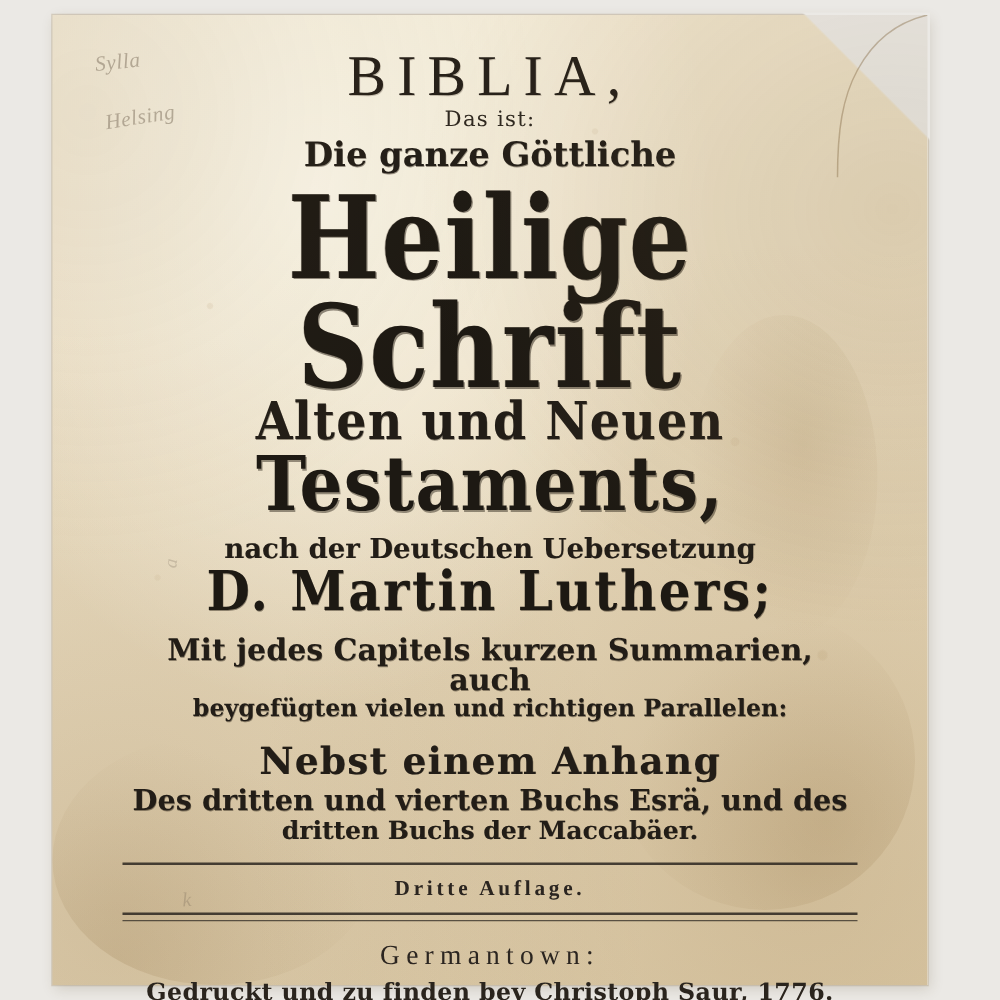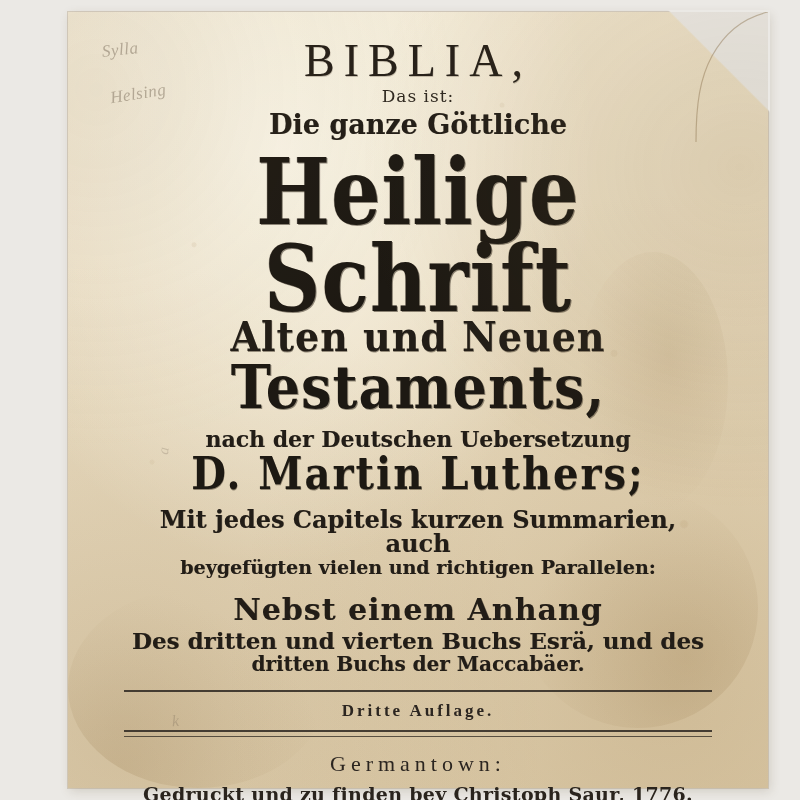--- a/index.html
+++ b/index.html
@@ -15,21 +15,21 @@
     position: relative;
     width: 800px;
     height: 800px;
     background: #ebe9e5;
     overflow: hidden;
   }
 
   
   .leaf {
     position: absolute;
-    left: 68px;
+    left: 42px;
     top: 12px;
     width: 700px;
     height: 776px;
     background:
       radial-gradient(ellipse at 30% 18%, rgba(255,252,242,0.75) 0%, rgba(255,250,236,0.0) 46%),
       radial-gradient(ellipse at 86% 88%, rgba(168,140,96,0.30) 0%, rgba(168,140,96,0.0) 52%),
       radial-gradient(ellipse at 8% 92%, rgba(160,134,94,0.26) 0%, rgba(160,134,94,0.0) 46%),
       linear-gradient(165deg, #efe5cf 0%, #e9dcc1 38%, #e5d6b8 66%, #dfceac 100%);
     box-shadow: 0 0 0 1px rgba(170,150,118,0.35), 2px 3px 10px rgba(90,70,40,0.18);
   }

